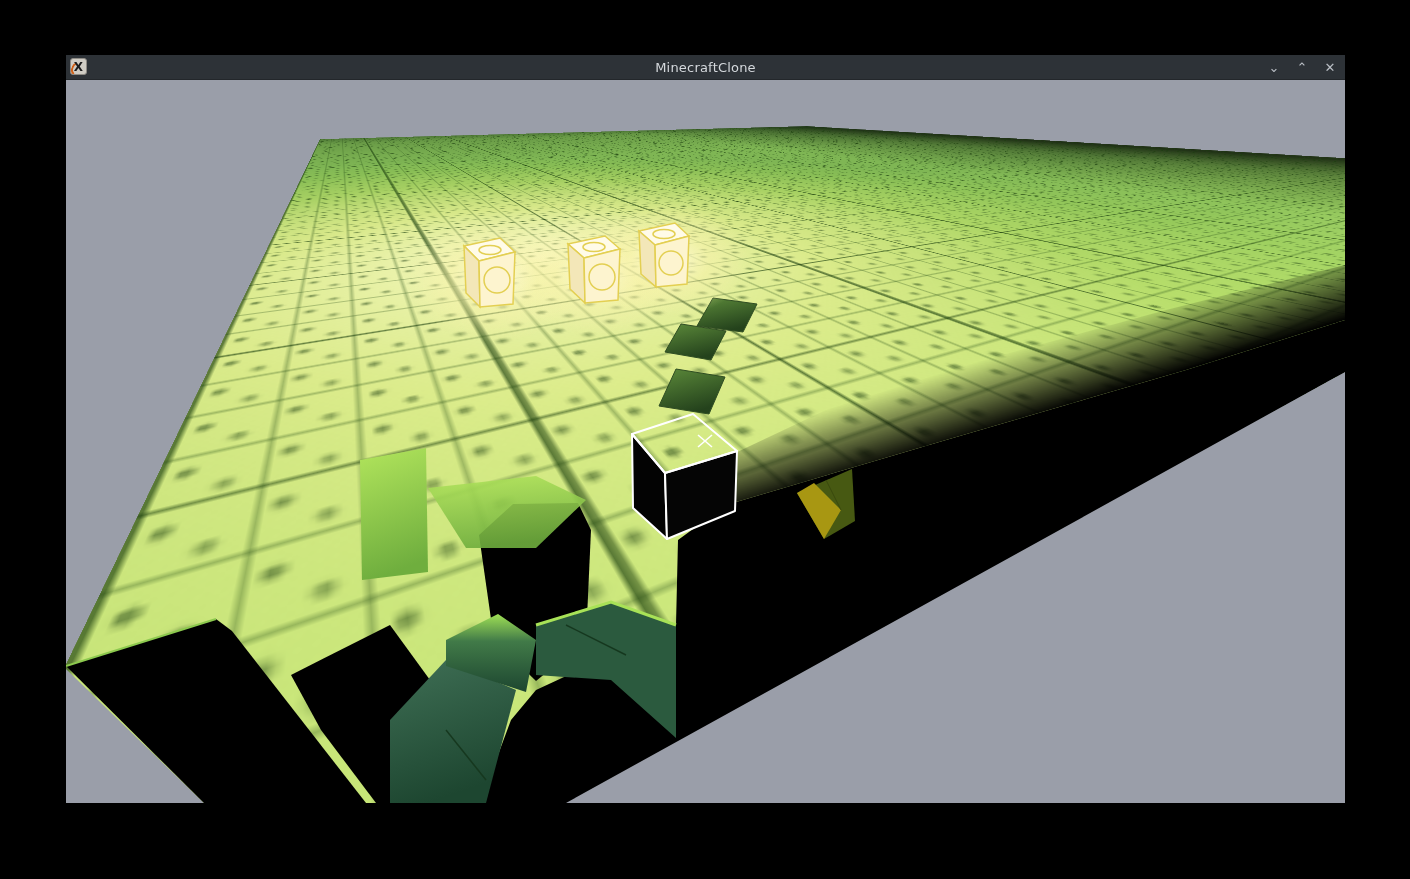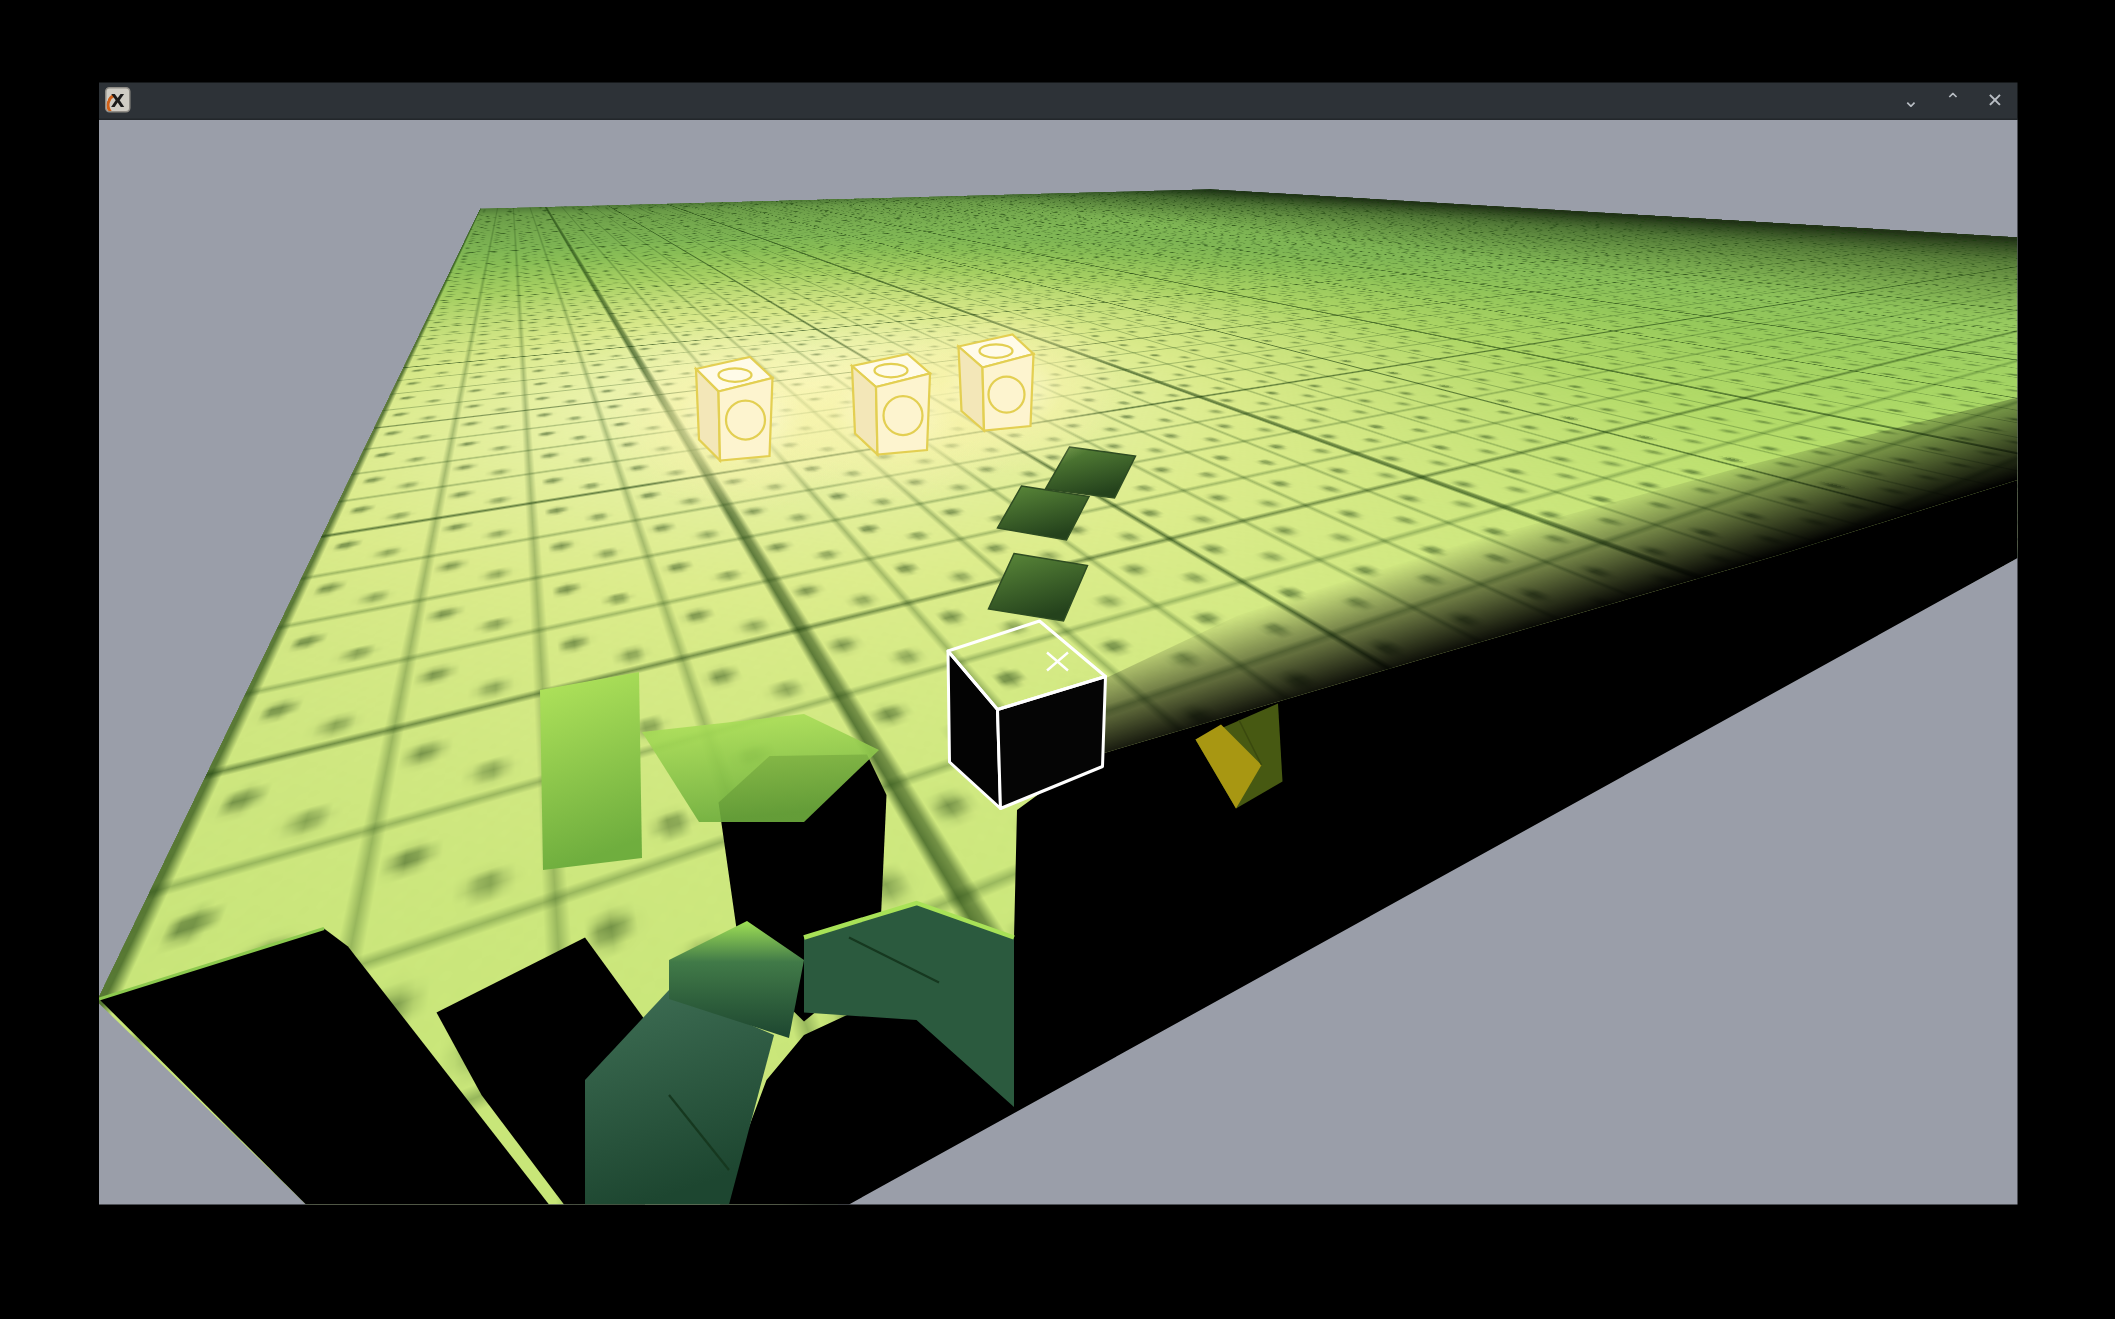--- a/index.html
+++ b/index.html
@@ -51,20 +51,21 @@
 <body>
 
 <div class="stage">
   <div class="window">
 
     <div class="titlebar">
       <span class="app-icon">
         <span class="swoosh"></span>
         <span class="xglyph">X</span>
       </span>
+      <span class="title-text">MinecraftClone</span>
       <span class="win-controls">
         <span class="win-btn">⌄</span>
         <span class="win-btn">⌃</span>
         <span class="win-btn">✕</span>
       </span>
     </div>
 
     <div class="viewport">
 
       <div class="terrain-clip">

